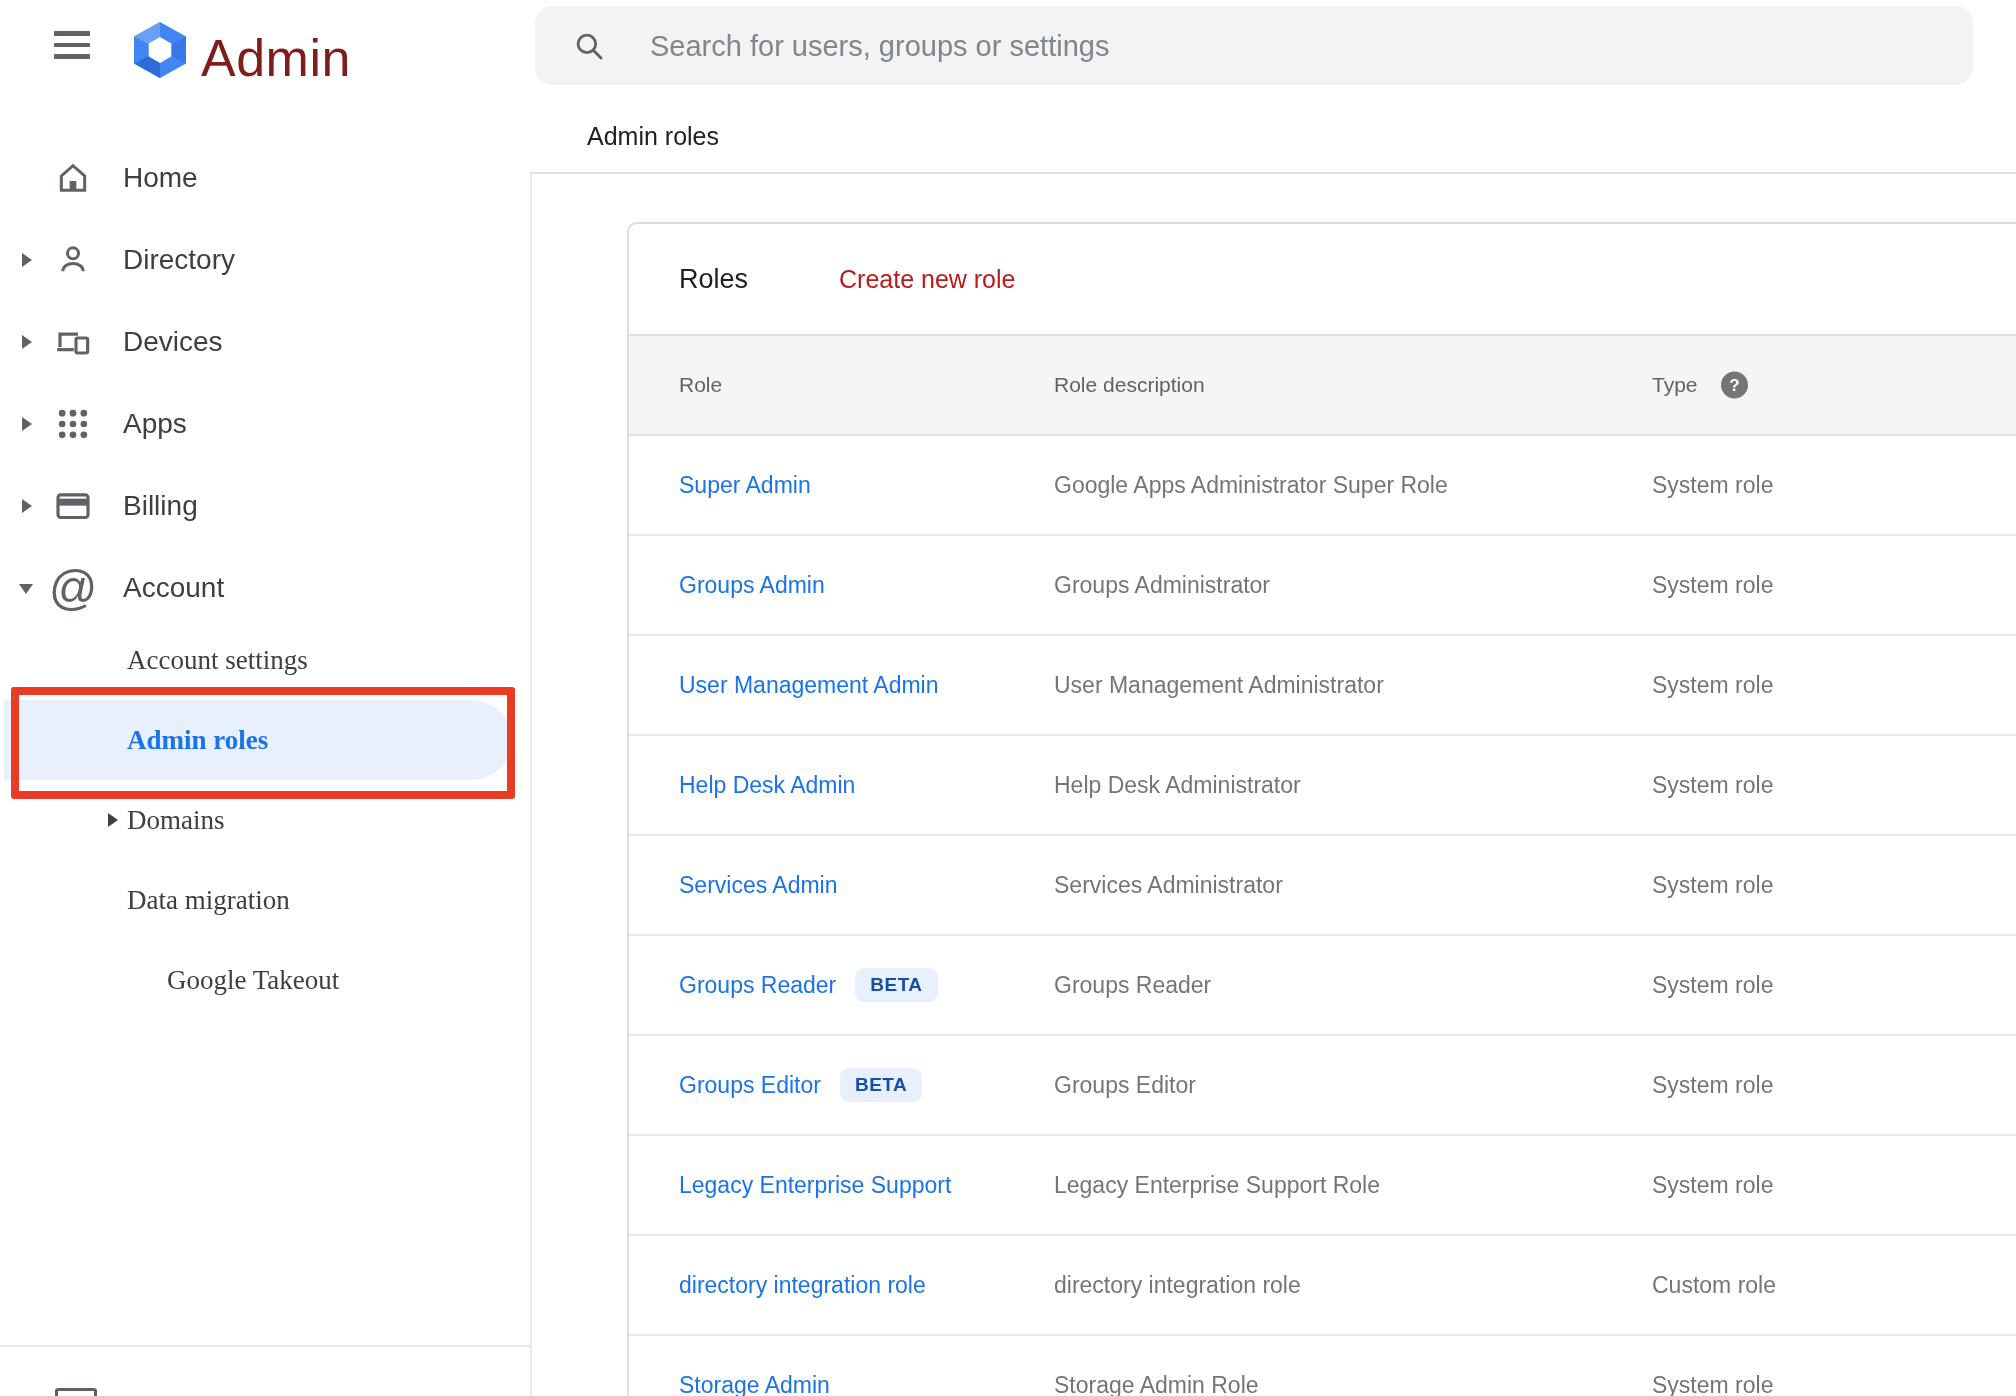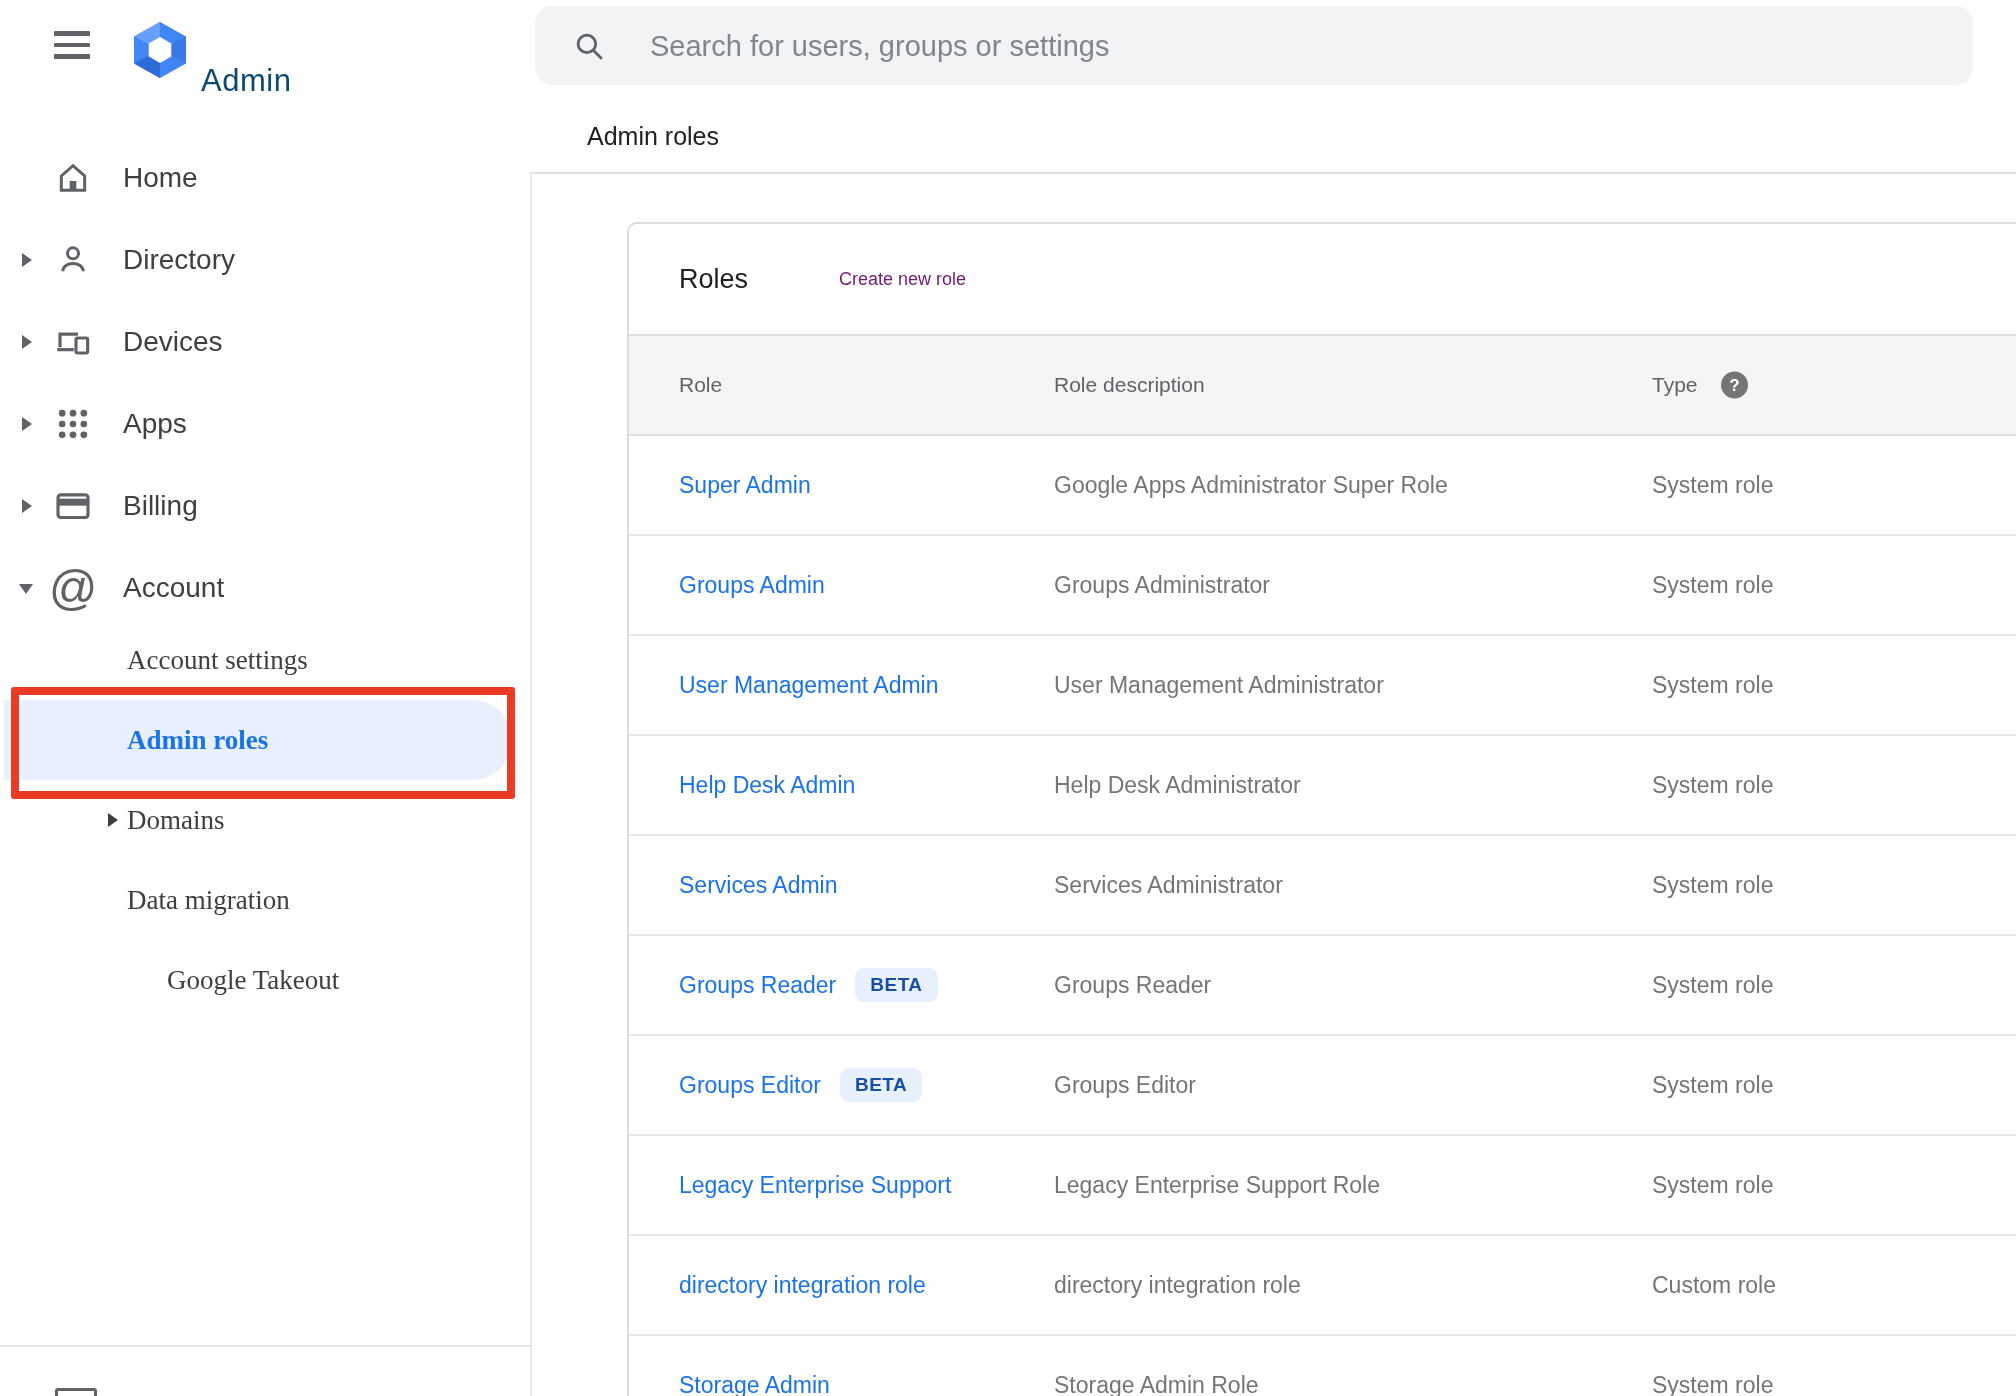--- a/index.html
+++ b/index.html
@@ -6,21 +6,21 @@
   body{
     width:2016px;height:1396px;position:relative;overflow:hidden;
     background:#ffffff;font-family:"Liberation Sans", sans-serif;
     -webkit-font-smoothing:antialiased;
   }
   
   .sidebar{position:absolute;left:0;top:0;width:530px;height:1396px;background:#fff;}
   .hamburger{position:absolute;left:54px;top:31px;width:36px;height:28px;cursor:pointer;}
   .hamburger span{display:block;height:4.5px;background:#5f6368;border-radius:1px;margin-bottom:7.2px;}
   .logo{position:absolute;left:129px;top:21px;width:62px;height:58px;}
-  .logo-text{position:absolute;left:201px;top:28px;font-size:31px;color:#0c4a6e;letter-spacing:0.5px;margin-top:35px;}
+  .logo-text{position:absolute;left:201px;top:28px;font-size:52px;color:#7f1d1d;letter-spacing:0.5px;}
   .nav-item{position:absolute;left:0;width:530px;height:82px;cursor:pointer;}
   .nav-sub{position:absolute;left:4px;width:508px;height:80px;cursor:pointer;font-family:Liberation Serif, serif;}
   .nav-sub.selected{background:#e8f0fe;border-radius:0 40px 40px 0;}
   .nav-label{position:absolute;left:123px;top:50%;transform:translateY(-50%);
     font-size:28px;color:#3c4043;white-space:nowrap;}
   .nav-sub .nav-label{font-size:27px;}
   .nav-sub.selected .nav-label{color:#1a73e8;font-weight:bold;}
   .arr{position:absolute;top:50%;width:0;height:0;}
   .arr.right{left:22px;transform:translateY(-50%);
     border-left:10px solid #5f6368;border-top:7px solid transparent;border-bottom:7px solid transparent;}
@@ -51,21 +51,21 @@
   .breadcrumb{position:absolute;left:587px;top:122px;font-size:25px;color:#202124;}
   .header-divider{position:absolute;left:530px;top:172px;width:1486px;height:2px;background:#e0e0e0;}
   .v-divider{position:absolute;left:530px;top:173px;width:2px;height:1223px;background:#e8eaed;}
   
   .card{position:absolute;left:627px;top:222px;width:1389px;height:1174px;background:#fff;
     border-top:2px solid #dadce0;border-left:2px solid #dadce0;border-radius:10px 0 0 0;}
   .card-head{position:relative;height:110px;}
   .card-title{position:absolute;left:50px;top:50%;transform:translateY(-50%);
     font-size:27px;font-weight:500;color:#202124;}
   .create-link{position:absolute;left:210px;top:50%;transform:translateY(-50%);
-    font-size:18px;color:#701a75;cursor:pointer;}
+    font-size:25px;color:#b91c1c;cursor:pointer;}
   .thead{position:relative;height:98px;background:#f5f5f5;
     border-top:2px solid #e0e0e0;border-bottom:2px solid #e0e0e0;}
   .th{position:absolute;top:50%;transform:translateY(-50%);font-size:21px;color:#5f6368;}
   .th.c1{left:50px;} .th.c2{left:425px;} .th.c3{left:1023px;}
   .help-ico{position:absolute;left:1092px;top:50%;transform:translateY(-50%);
     width:27px;height:27px;border-radius:50%;background:#757575;color:#fff;
     display:flex;align-items:center;justify-content:center;font-size:17px;font-weight:bold;cursor:pointer;}
   .row{position:relative;height:98px;border-bottom:2px solid #e7e7e7;}
   .cell{position:absolute;top:50%;transform:translateY(-50%);font-size:23px;white-space:nowrap;}
   .cell.role{left:50px;display:flex;align-items:center;}

